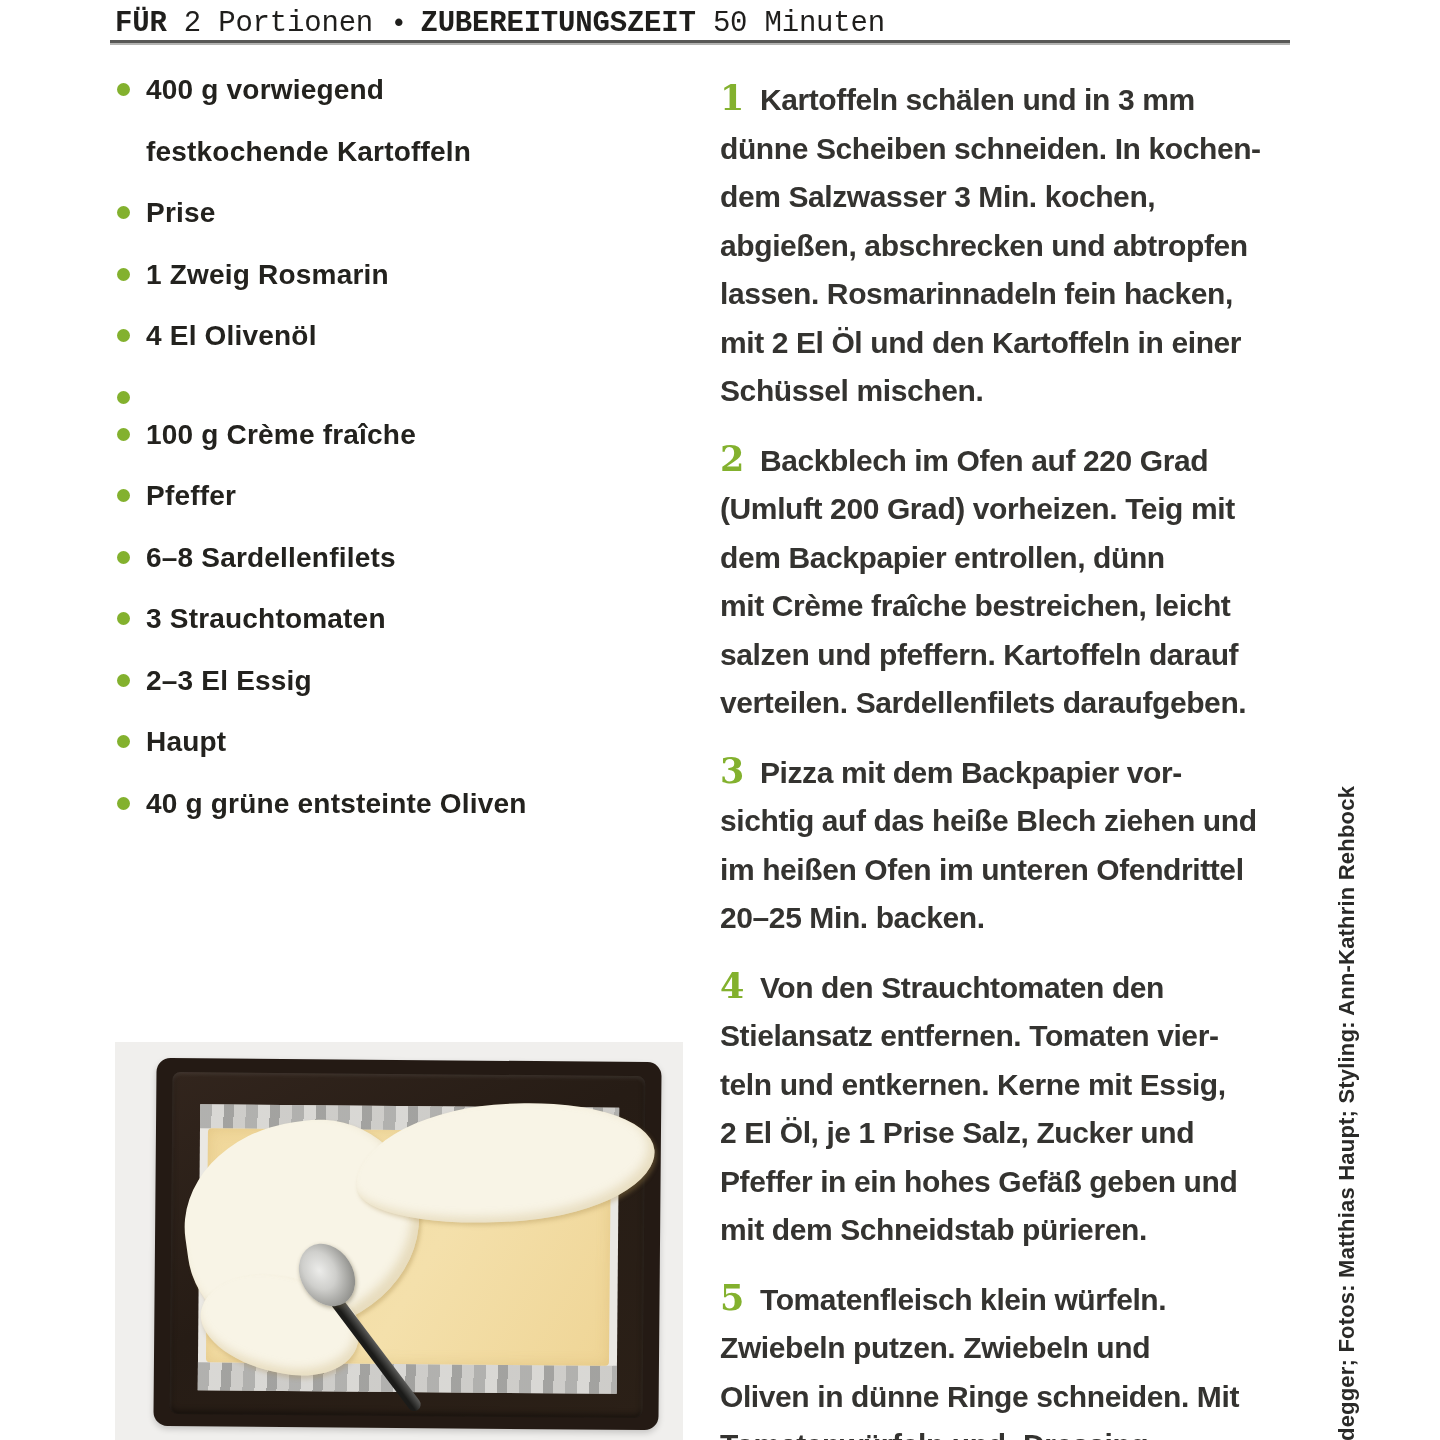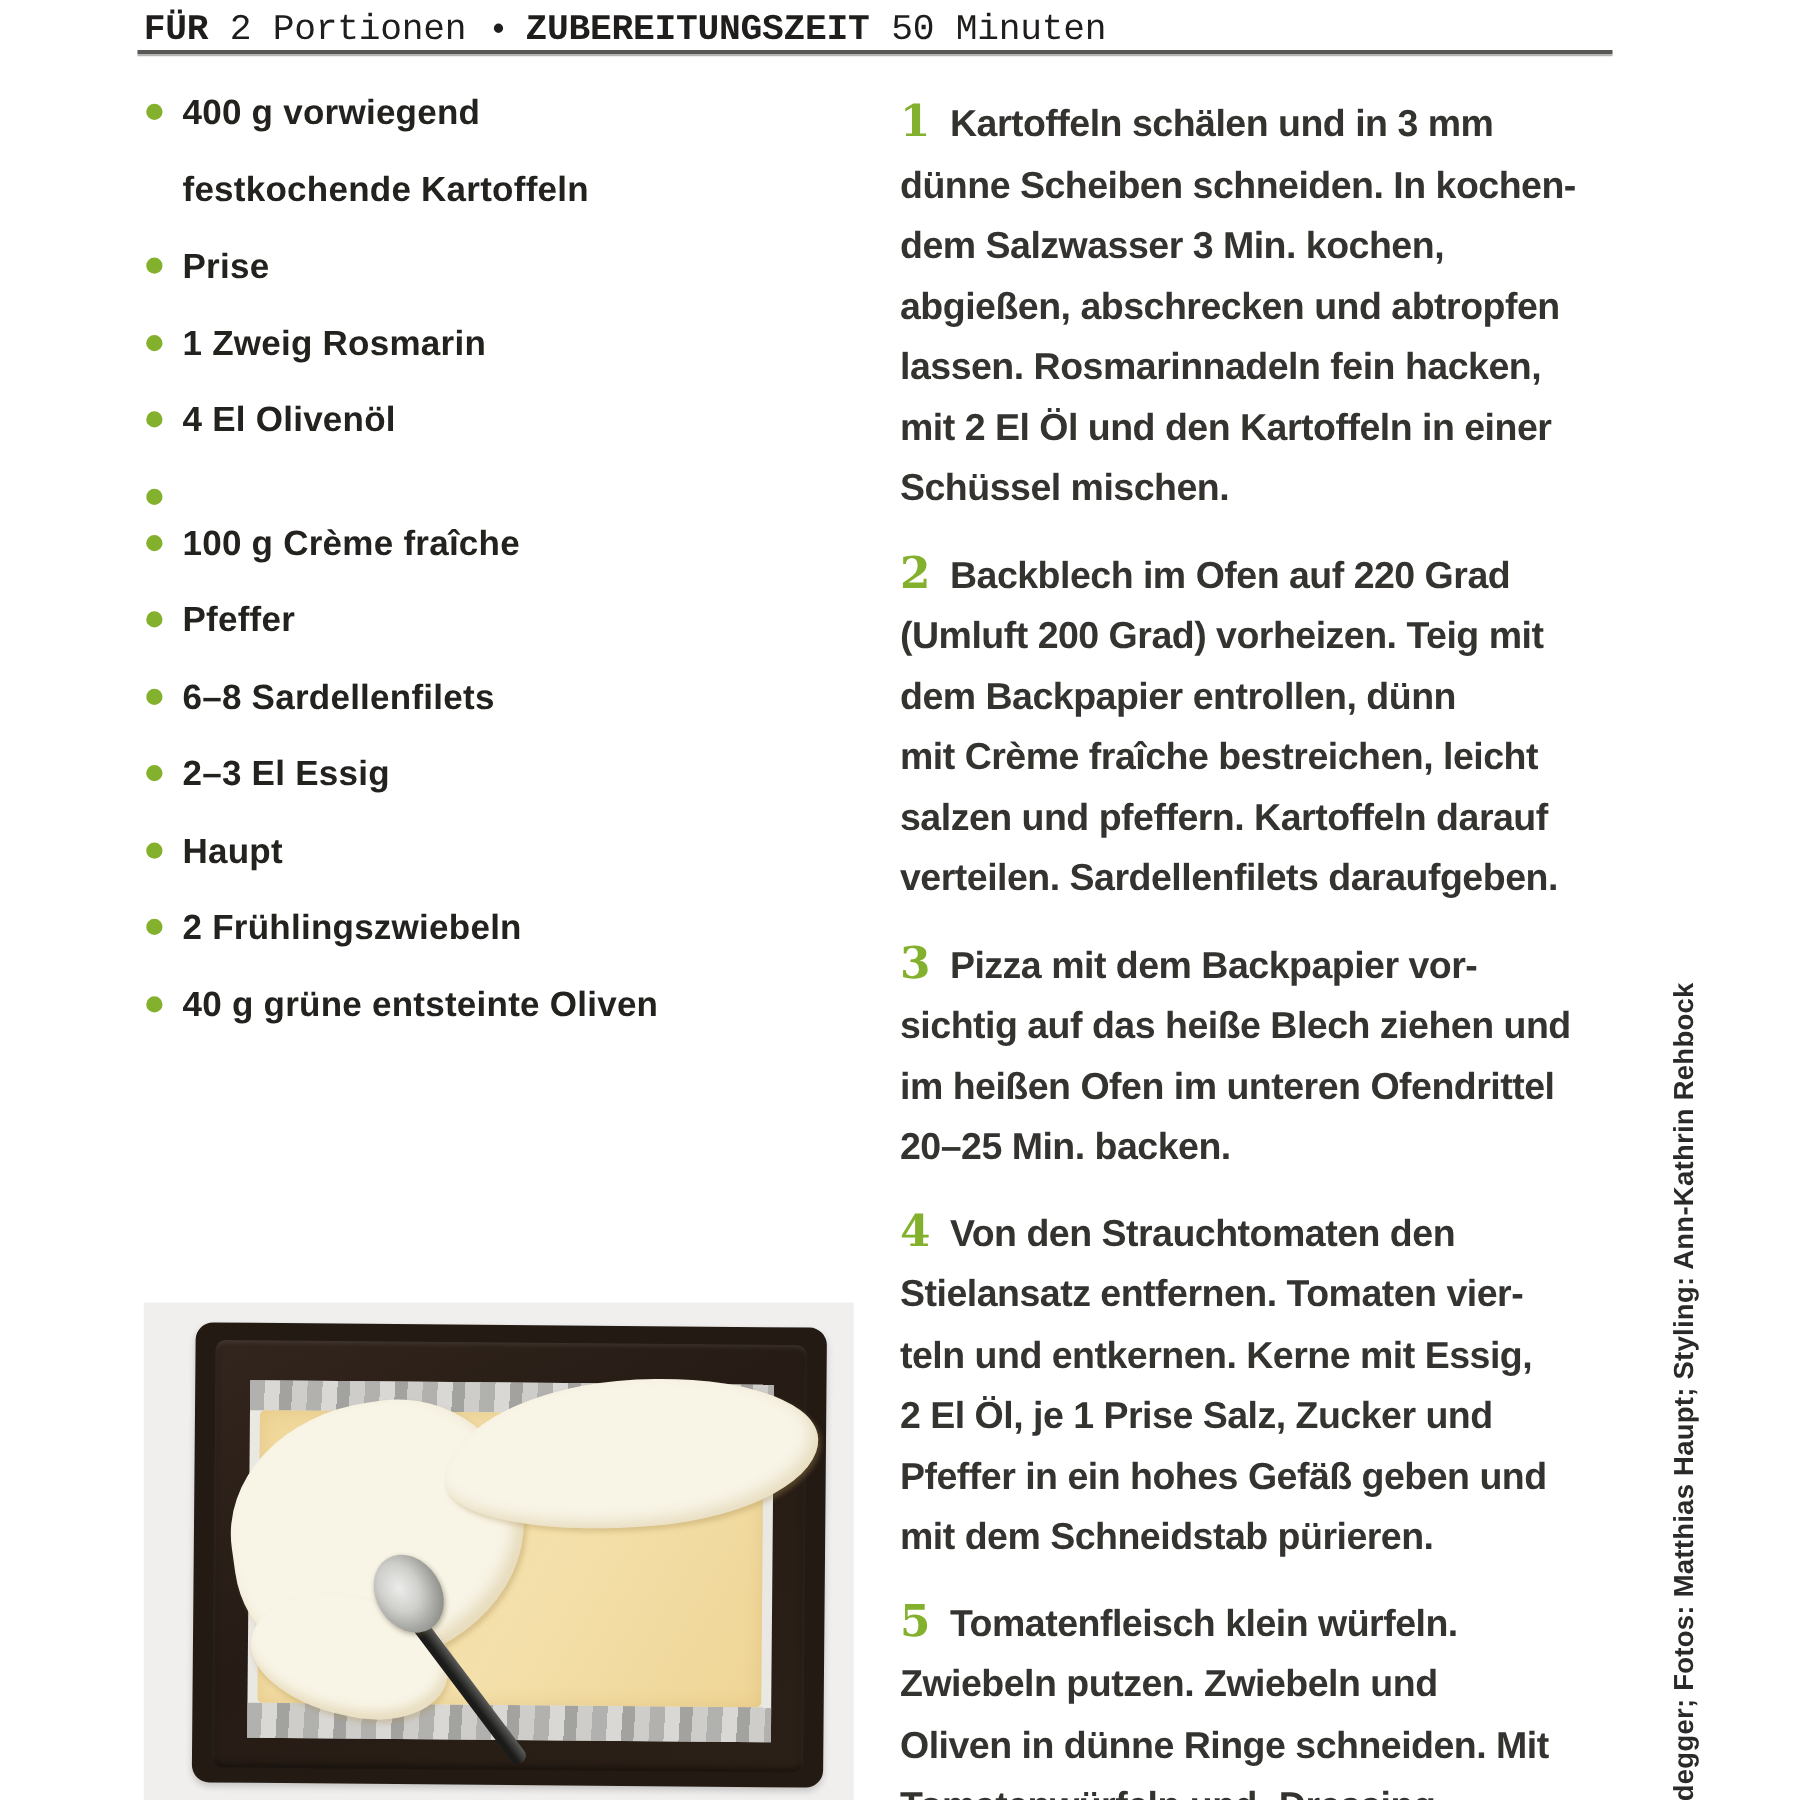--- a/index.html
+++ b/index.html
@@ -174,29 +174,29 @@
   <li>
       <span class="dot accent" style="background: rgb(131, 177, 46);"></span>
       <span class="ing-text">Pfeffer</span>
     </li>
   <li>
       <span class="dot accent" style="background: rgb(131, 177, 46);"></span>
       <span class="ing-text">6–8 Sardellenfilets</span>
     </li>
   <li>
       <span class="dot accent" style="background: rgb(131, 177, 46);"></span>
+      <span class="ing-text">3 Strauchtomaten</span>
+    </li>
+  <li>
+      <span class="dot accent" style="background: rgb(131, 177, 46);"></span>
       <span class="ing-text">2–3 El Essig</span>
     </li>
   <li>
       <span class="dot accent" style="background: rgb(131, 177, 46);"></span>
       <span class="ing-text">Haupt</span>
-    </li>
-  <li>
-      <span class="dot accent" style="background: rgb(131, 177, 46);"></span>
-      <span class="ing-text">2 Frühlingszwiebeln</span>
     </li>
   <li>
       <span class="dot accent" style="background: rgb(131, 177, 46);"></span>
       <span class="ing-text">40 g grüne entsteinte Oliven</span>
     </li>
 </ul>
 
 <div class="photo">
   <div class="tray">
     <div class="tray-well">

